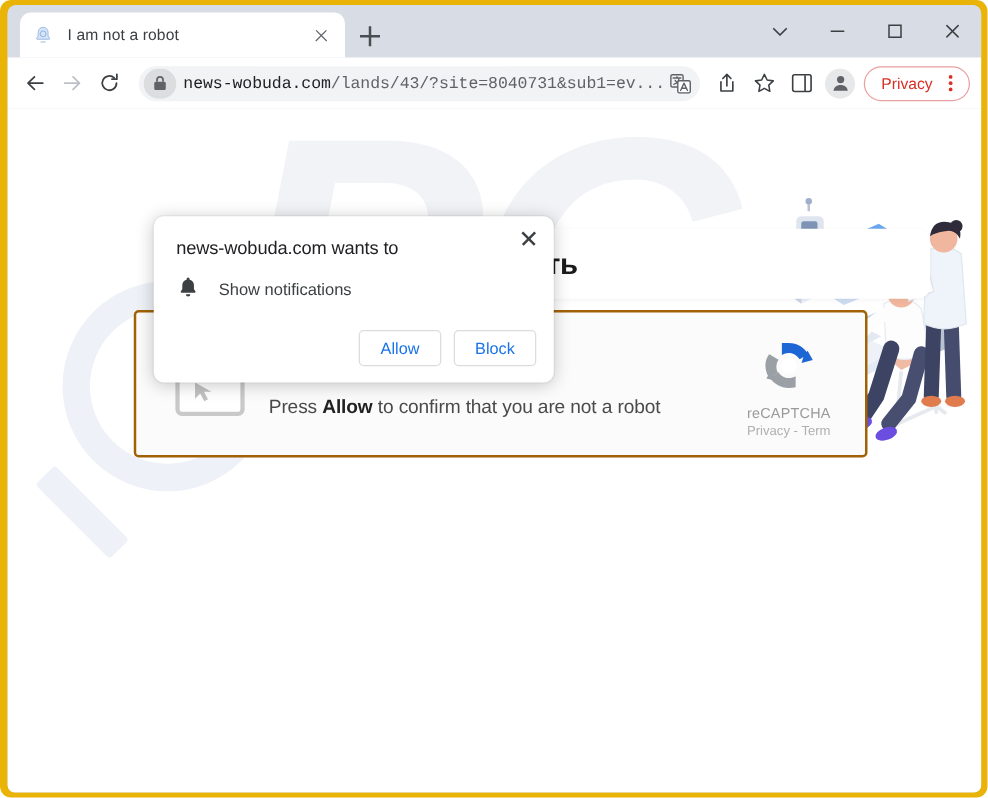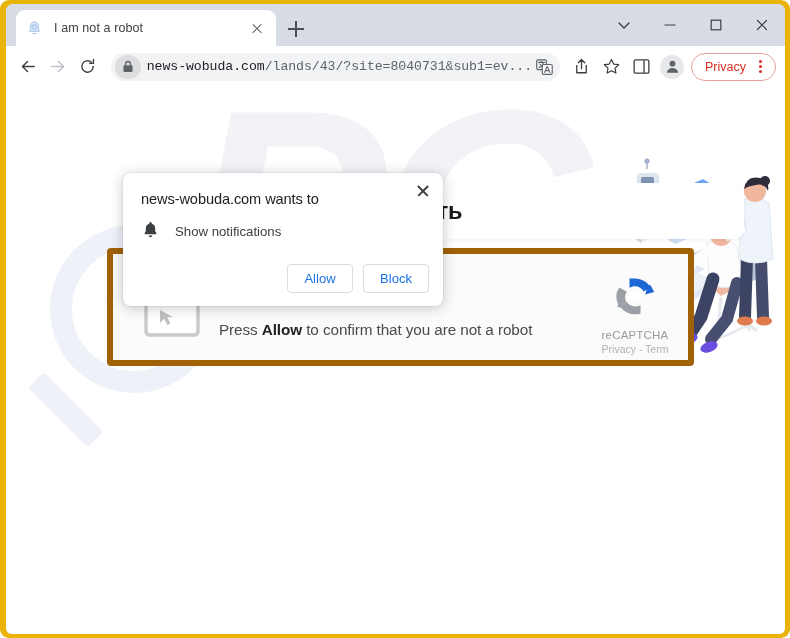--- a/index.html
+++ b/index.html
@@ -312,21 +312,21 @@
     width: 188px; height: 240px;
     overflow: hidden;
   }
 
   
   .card {
     position: absolute;
     left: 101px; top: 161px;
     width: 587px; height: 118px;
     background: #fbfbfb;
-    border: 6px solid #a16207;
+    border: 2px solid #a16207;
     border-radius: 4px;
     box-sizing: border-box;
   }
   .card-browser-icon {
     position: absolute;
     left: 31px; top: 32px;
     width: 56px; height: 52px;
   }
   .card-title {
     position: absolute;

